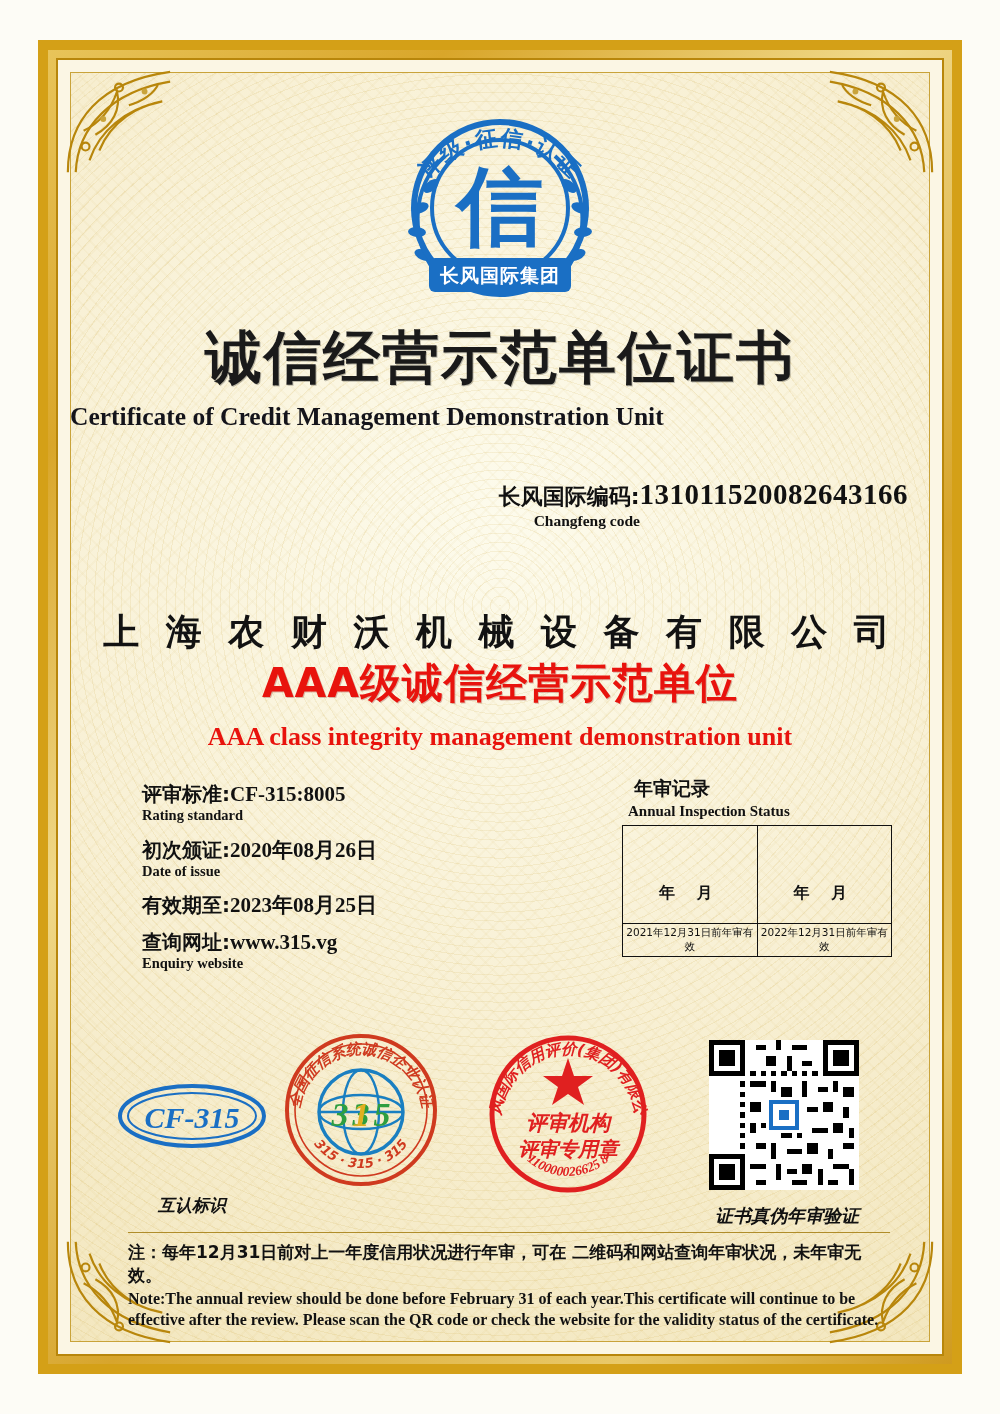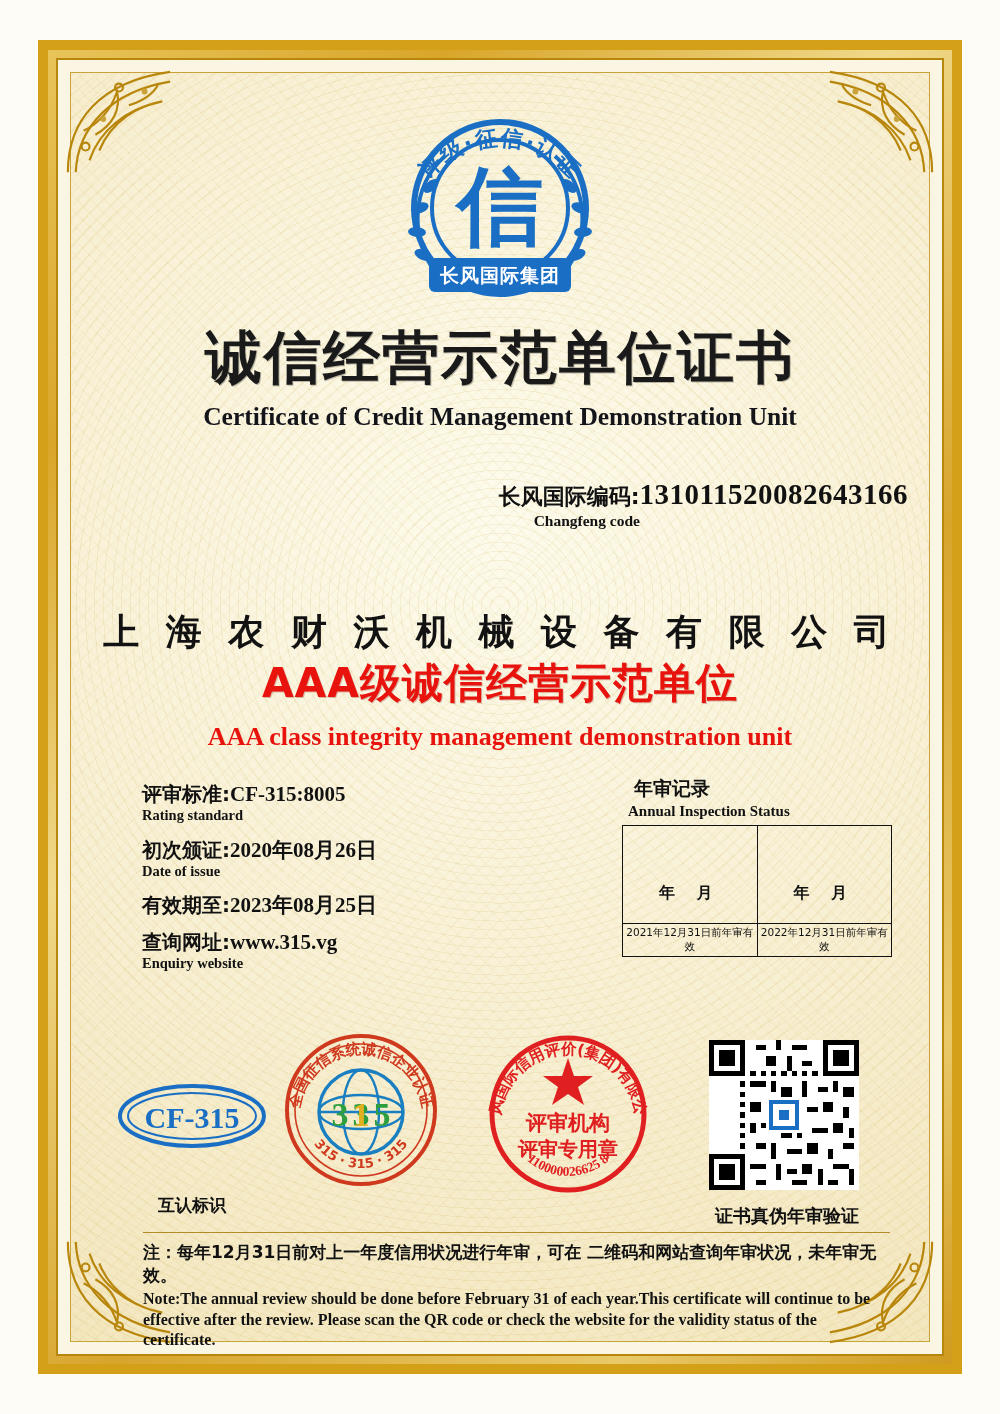--- a/index.html
+++ b/index.html
@@ -101,21 +101,20 @@
     font-weight: bold;
     font-size: 57px;
     letter-spacing: 2px;
     color: #1a1a1a;
     text-shadow: 1px 1px 0 rgba(0,0,0,0.25);
   }
   .title-en {
     position: absolute;
     top: 330px;
     width: 100%;
-    text-align: center;
     font-family: "Liberation Serif", serif;
     font-weight: bold;
     font-size: 25.5px;
     color: #14141b;
   }
 
   
   .code-row {
     position: absolute;
     top: 406px;
@@ -270,20 +269,21 @@
     padding: 2px 0 2px;
     box-sizing: border-box;
   }
 
   
   .seal-row {
     position: absolute;
     left: 0; right: 0;
     top: 946px;
     height: 200px;
+    font-style: italic;
   }
   .seal { position: absolute; }
   .seal svg { display: block; }
 
   .cf315 { left: 42px; top: 58px; width: 160px; }
   .cf315-label {
     position: absolute;
     left: 62px; top: 176px;
     width: 120px;
     text-align: center;
@@ -302,21 +302,21 @@
     text-align: center;
     font-family: "DejaVu Sans", sans-serif;
     font-weight: bold;
     font-size: 18px;
     color: #111;
   }
 
   
   .footer {
     position: absolute;
-    left: 73px;
+    left: 58px;
     right: 40px;
     top: 1160px;
     border-top: 1.5px solid #b08d2a;
     padding-top: 8px;
   }
   .note-cn {
     font-family: "DejaVu Sans", sans-serif;
     font-weight: bold;
     font-size: 17px;
     color: #111;

